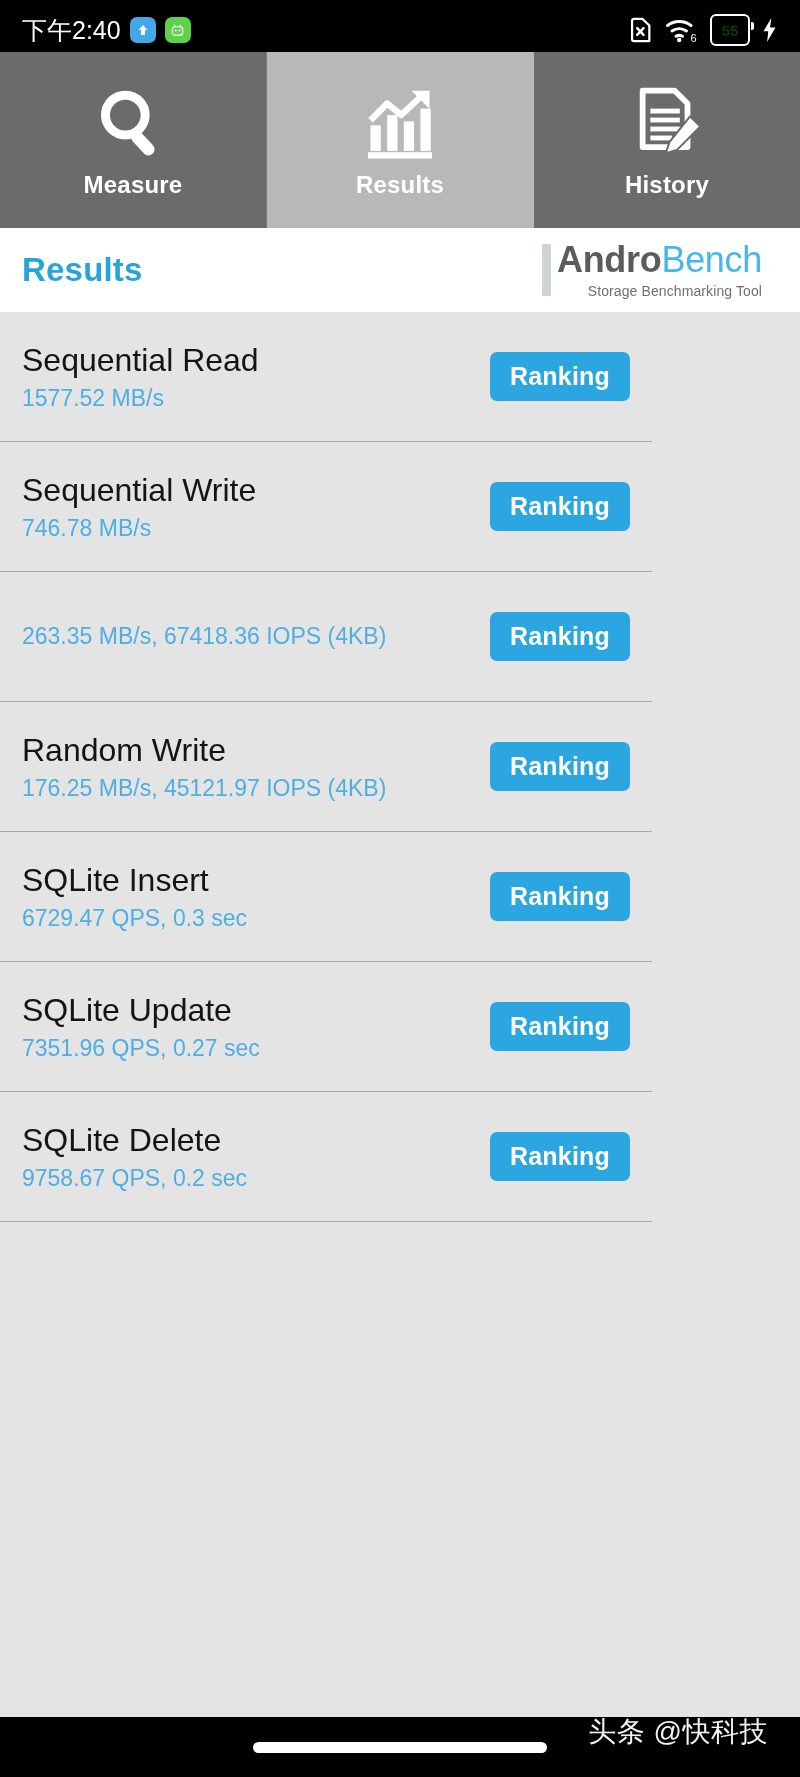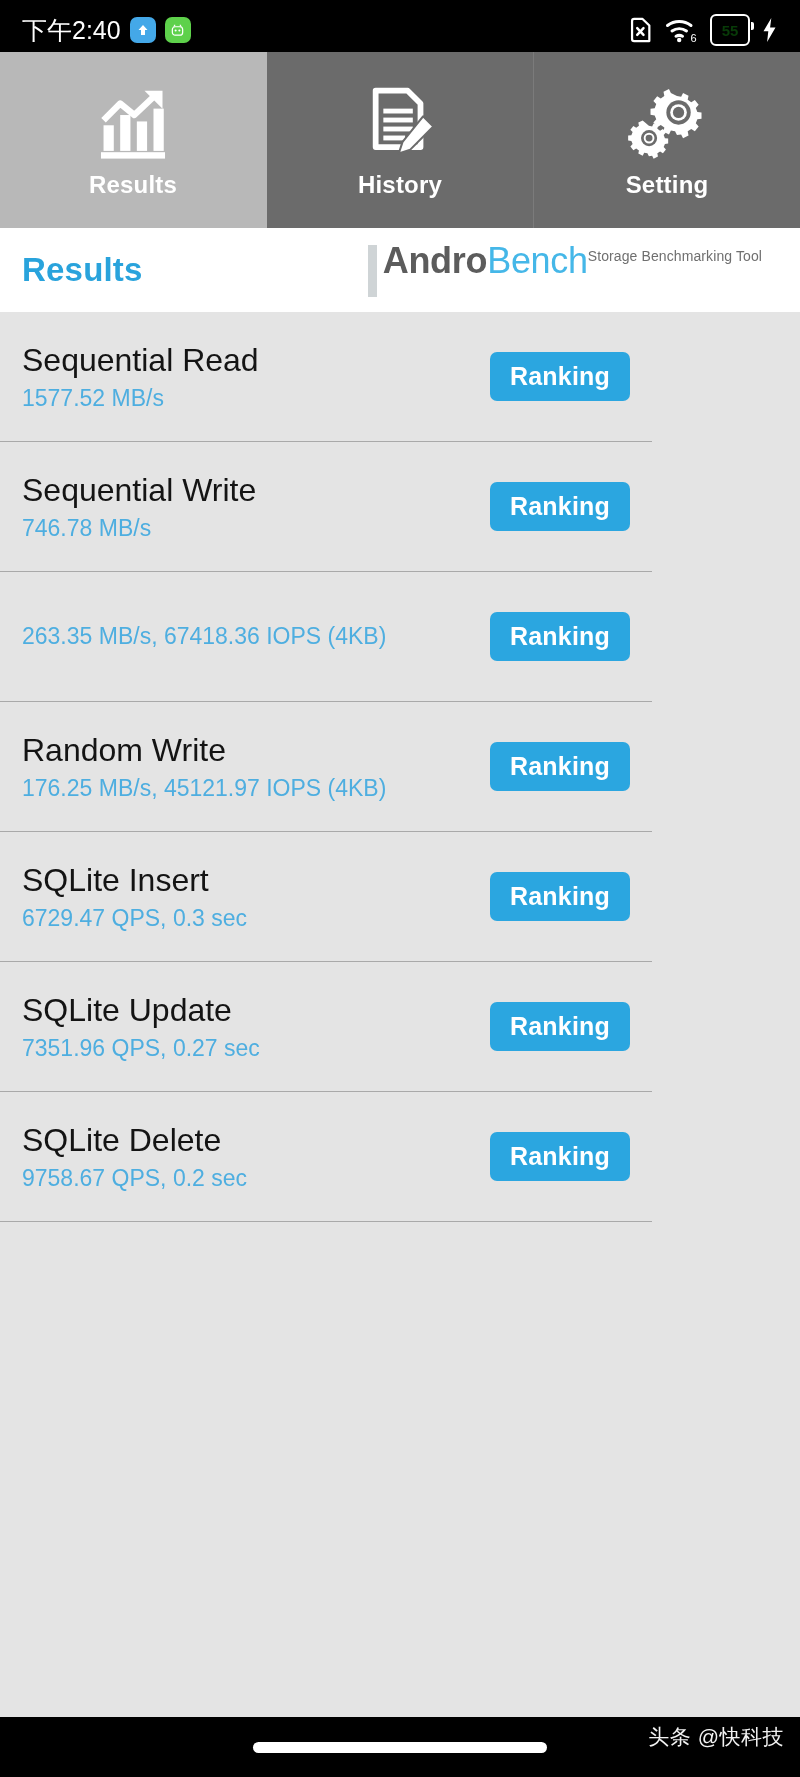--- a/index.html
+++ b/index.html
@@ -68,21 +68,21 @@
   
   .apphead {
     position:absolute; top:228px; left:0; width:800px; height:84px;
     background:#fff; display:flex; align-items:center; padding:0 22px;
   }
   .apphead-title {
     font-size:33px; color:#29a3dc; font-weight:700; letter-spacing:.2px;
   }
   .brand { margin-left:auto; display:flex; align-items:flex-start; padding-right:16px; }
   .brand-bar { width:9px; height:52px; background:#cfd4d6; margin-right:6px; margin-top:2px; }
-  .brand-text { display:flex; }
+  .brand-text { display:flex; flex-direction:column; }
   .brand-name { font-size:36px; font-weight:700; line-height:1; letter-spacing:-.3px; }
   .brand-name .a { color:#5c5c5c; }
   .brand-name .b { color:#45b7e8; font-weight:400; }
   .brand-sub {
     font-size:14px; color:#6f6f6f; letter-spacing:.1px;
     margin-top:5px; text-align:right;
   }
 
   
   .list { position:absolute; top:312px; left:0; width:652px; background:#fdba74; }
@@ -104,22 +104,22 @@
 
   .filler { position:absolute; top:1222px; left:0; width:800px; height:495px; background:#e4e4e4; }
 
   
   .navbar {
     position:absolute; bottom:0; left:0; width:800px; height:60px;
     background:#000; display:flex; align-items:center; justify-content:center;
   }
   .nav-pill { width:294px; height:11px; background:#fff; border-radius:6px; }
   .watermark {
-    position:absolute; right:16px; bottom:26px;
-    font-size:21px; color:#f2f2f2; letter-spacing:.5px;
+    position:absolute; right:32px; bottom:26px;
+    font-size:28px; color:#f2f2f2; letter-spacing:.5px;
     text-shadow:0 1px 2px rgba(0,0,0,.55);
   }
 </style>
 </head>
 <body>
 
 <div class="phone">
 
   <div class="statusbar">
     <div class="sb-left">
@@ -161,20 +161,29 @@
       <span class="sb-ico">
         <svg width="17" height="24" viewBox="0 0 12 20">
             <path d="M7.5 0 L1 11 H5 L4 20 L11 8 H6.5 Z" fill="#fff"></path>
           </svg>
       </span>
     </div>
   </div>
 
   <div class="tabbar">
 
+    <div class="tab">
+      <span class="tab-icon">
+        <svg width="82" height="82" viewBox="0 0 64 64">
+          <circle cx="26" cy="25" r="15.5" fill="none" stroke="#fff" stroke-width="7"></circle>
+          <rect x="35" y="36" width="9.5" height="22" rx="4.7" fill="#fff" transform="rotate(-43 40 47)"></rect>
+        </svg>
+      </span>
+      <span class="tab-label">Measure</span>
+    </div>
 
     <div class="tab active">
       <span class="tab-icon">
         <svg width="82" height="82" viewBox="0 0 64 64">
           <rect x="9" y="33" width="8" height="20" fill="#fff"></rect>
           <rect x="22" y="25" width="8" height="28" fill="#fff"></rect>
           <rect x="35" y="30" width="8" height="23" fill="#fff"></rect>
           <rect x="48" y="20" width="8" height="33" fill="#fff"></rect>
           <rect x="7" y="54" width="50" height="5" fill="#fff"></rect>
           <path d="M9 29 L22 16 L33 25 L51 8" fill="none" stroke="#fff" stroke-width="5" stroke-linejoin="round"></path>
@@ -191,39 +200,20 @@
           <rect x="19" y="20" width="23" height="3.8" fill="#fff"></rect>
           <rect x="19" y="27" width="23" height="3.8" fill="#fff"></rect>
           <rect x="19" y="34" width="23" height="3.8" fill="#fff"></rect>
           <rect x="19" y="41" width="17" height="3.8" fill="#fff"></rect>
           <path d="M50 26 L58 34 L40 52 L31 55 L34 46 Z" fill="#fff" stroke="#6b6b6b" stroke-width="1.6" stroke-linejoin="round"></path>
         </svg>
       </span>
       <span class="tab-label">History</span>
     </div>
 
-    <div class="tab">
-      <span class="tab-icon">
-        <svg width="82" height="82" viewBox="0 0 64 64">
-          <g fill="#fff">
-            <path d="M40 8 l3.5.6 1.6-3.2 4.6 2.3-.7 3.5 3 2 3-1.9 3.2 4-2.4 2.7 1.3 3.4 3.5.4v5.2l-3.5.5-1.3 3.3 2.4 2.7-3.2 4-3-1.9-3 2 .7 3.5-4.6 2.3-1.6-3.2-3.5.6-1.6-3.2-3.5-.6-1.6 3.2-4.6-2.3.7-3.5-3-2-3 1.9-3.2-4 2.4-2.7-1.3-3.3-3.5-.5v-5.2l3.5-.4 1.3-3.4-2.4-2.7 3.2-4 3 1.9 3-2-.7-3.5 4.6-2.3 1.6 3.2z" transform="translate(-3,-1) scale(0.93) translate(6,4)"></path>
-          </g>
-          <circle cx="41" cy="23" r="9.5" fill="#6b6b6b"></circle>
-          <circle cx="41" cy="23" r="6.5" fill="#fff"></circle>
-          <circle cx="41" cy="23" r="4.4" fill="#6b6b6b"></circle>
-          <g fill="#fff">
-            <path d="M19 34 l2.6.5 1.2-2.4 3.5 1.7-.5 2.6 2.2 1.5 2.3-1.4 2.4 3-1.8 2 1 2.5 2.6.3v3.9l-2.6.4-1 2.5 1.8 2-2.4 3-2.3-1.4-2.2 1.5.5 2.6-3.5 1.7-1.2-2.4-2.6.5-1.2-2.4-2.6-.5-1.2 2.4-3.5-1.7.5-2.6-2.2-1.5-2.3 1.4-2.4-3 1.8-2-1-2.5-2.6-.4v-3.9l2.6-.3 1-2.5-1.8-2 2.4-3 2.3 1.4 2.2-1.5-.5-2.6 3.5-1.7z" transform="translate(-2.5,-2.5) scale(0.97) translate(2,3)"></path>
-          </g>
-          <circle cx="18" cy="43" r="6.3" fill="#6b6b6b"></circle>
-          <circle cx="18" cy="43" r="4.2" fill="#fff"></circle>
-          <circle cx="18" cy="43" r="2.7" fill="#6b6b6b"></circle>
-        </svg>
-      </span>
-      <span class="tab-label">Setting</span>
-    </div>
   </div>
 
   <div class="apphead">
     <span class="apphead-title">Results</span>
     <span class="brand">
       <span class="brand-bar"></span>
       <span class="brand-text">
         <span class="brand-name">
           <span class="a">Andro</span><span class="b">Bench</span>
         </span>

